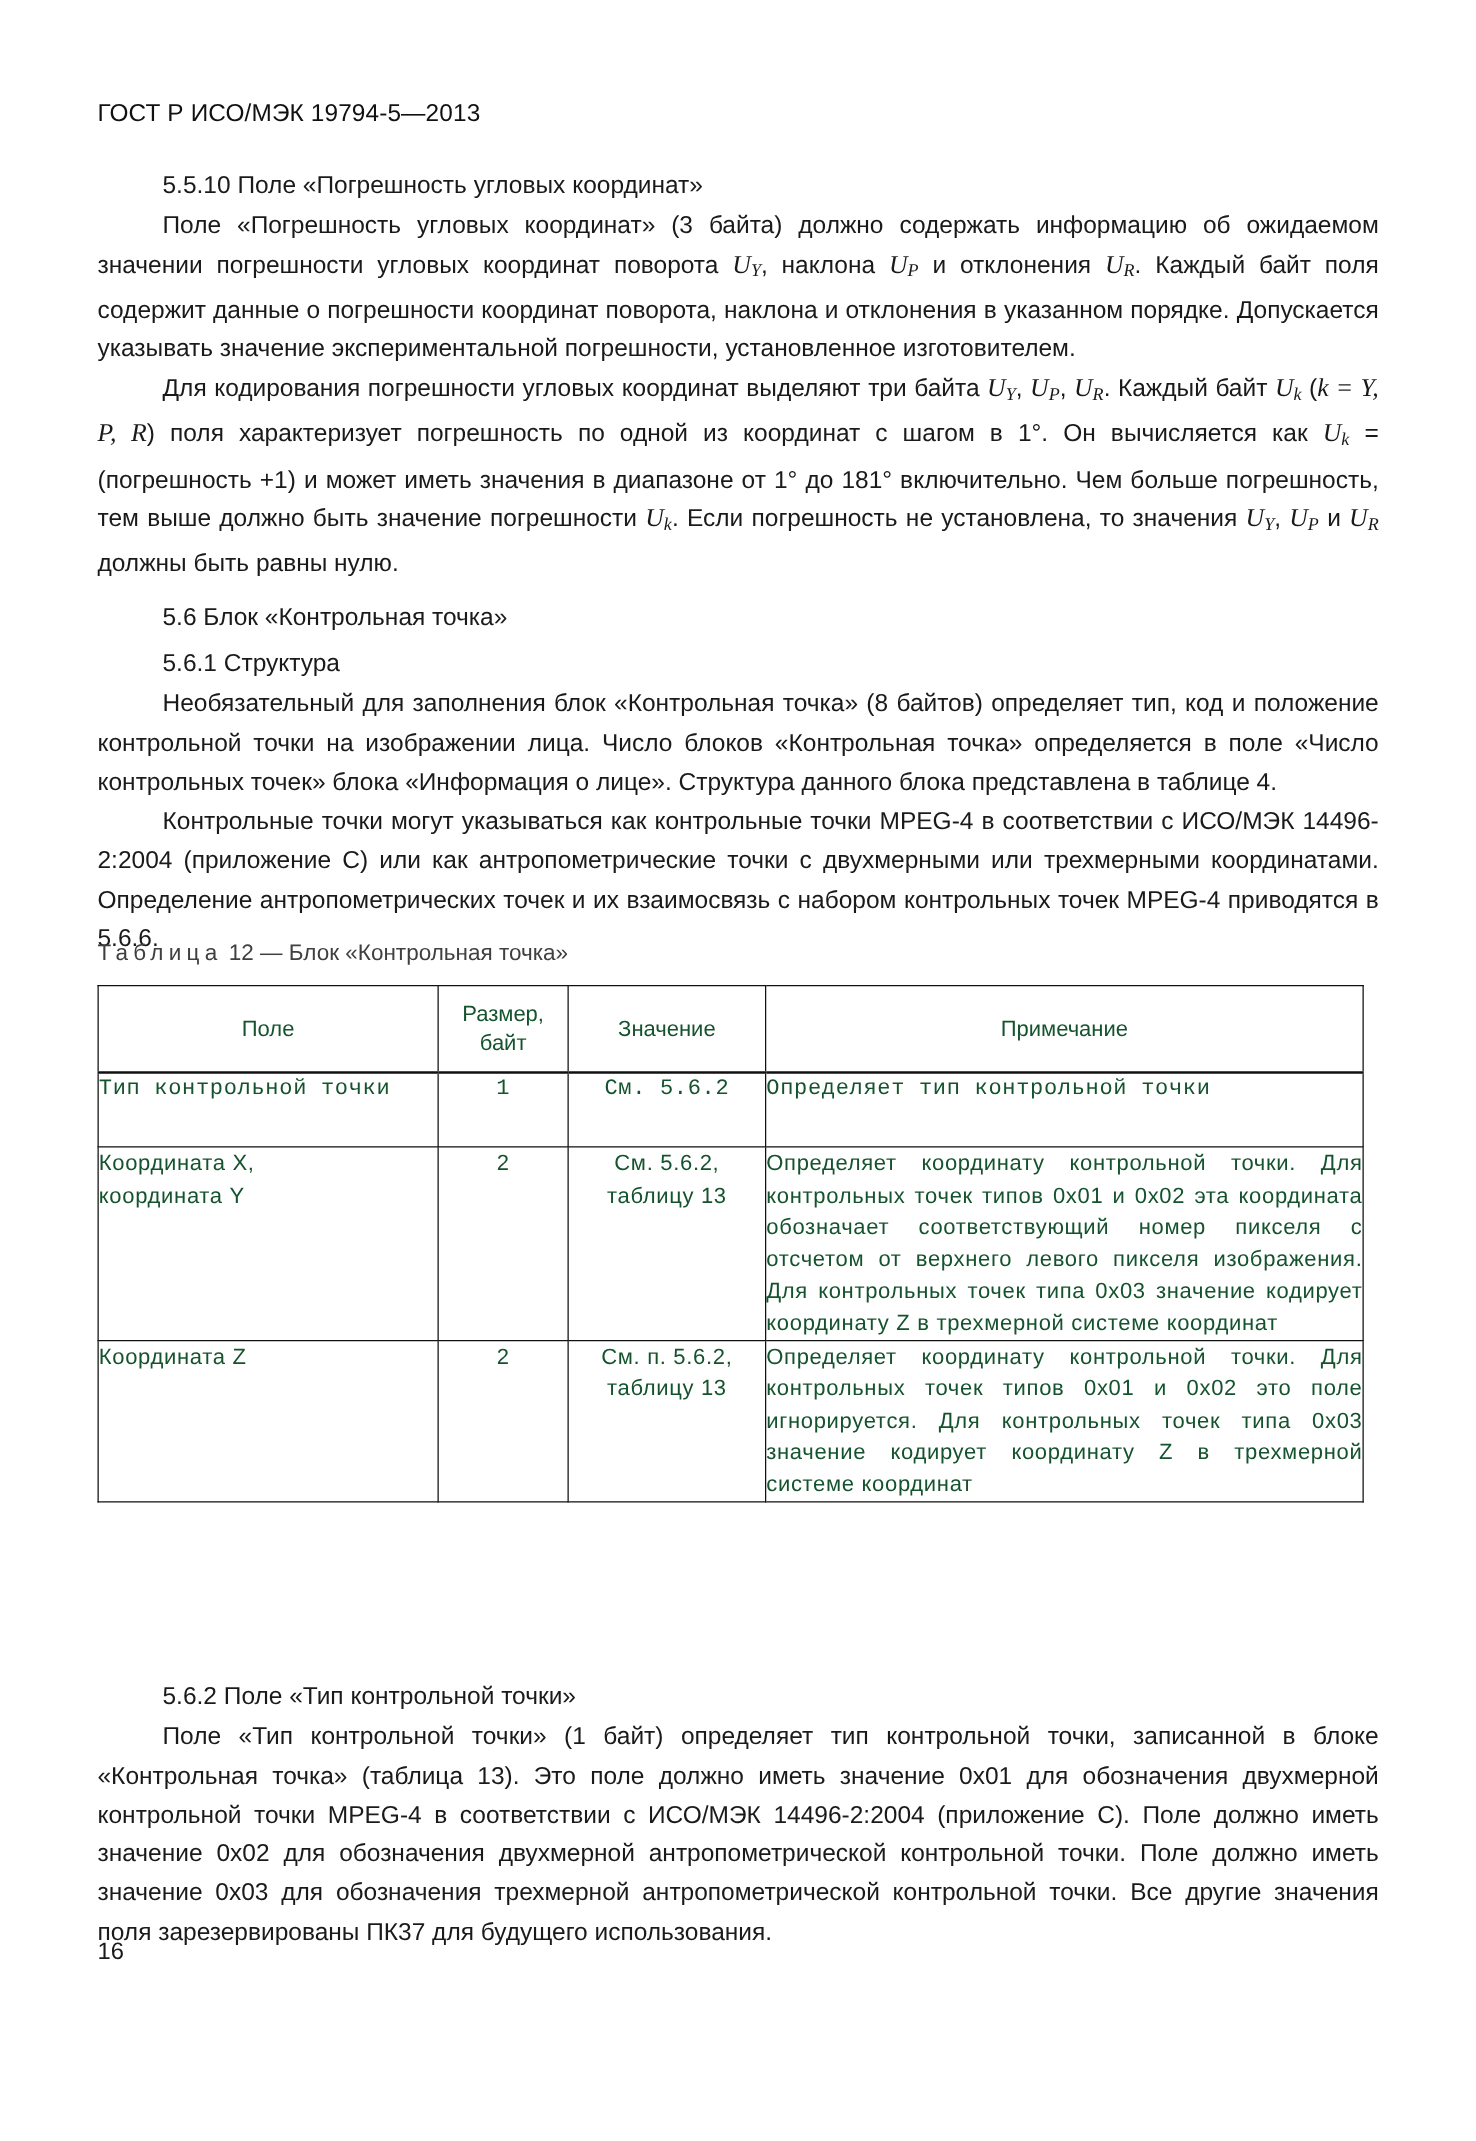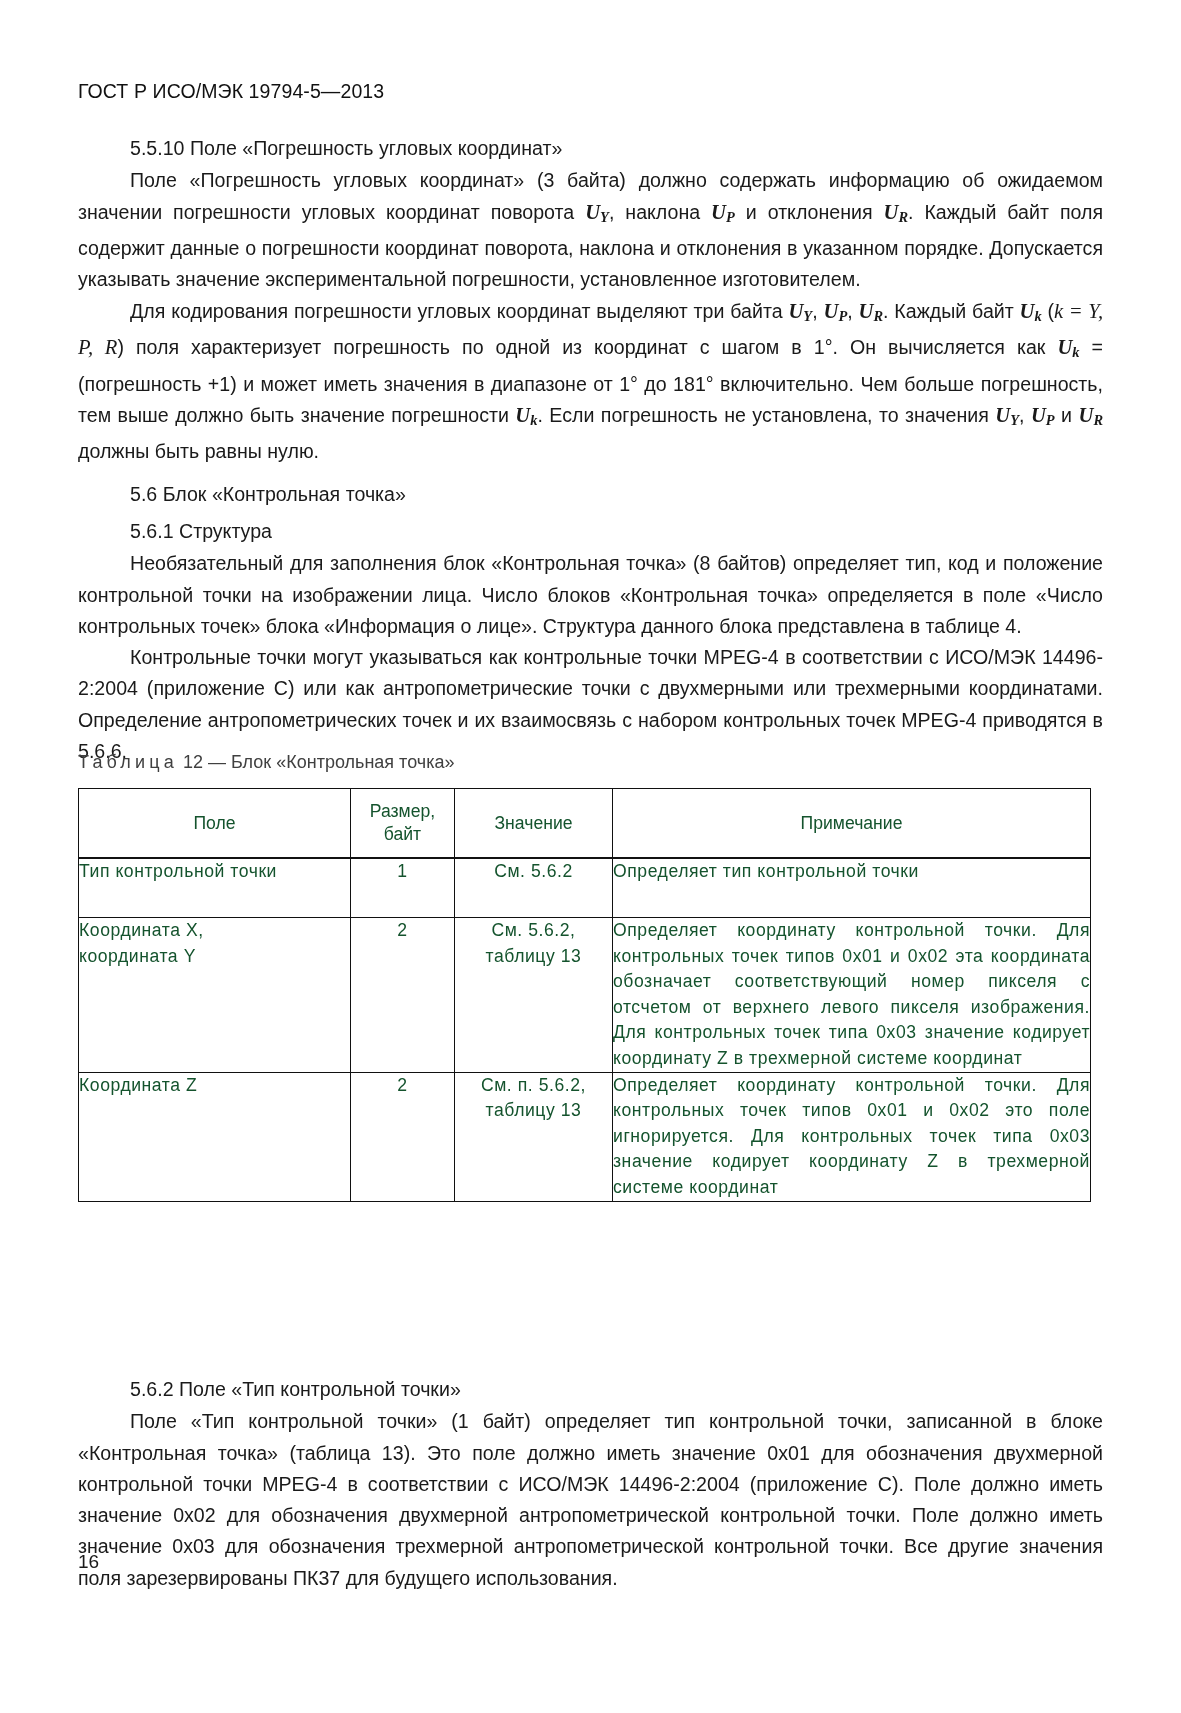--- a/index.html
+++ b/index.html
@@ -61,21 +61,20 @@
     margin: 0;
     font-size: 19.6px;
     line-height: 31.3px;
     text-indent: 52px;
     padding-bottom: 1px;
   }
   var, .ital {
     font-style: italic;
     font-family: "Liberation Serif", serif;
     font-size: 20.6px;
-    font-weight: bold;
   }
   var sub {
     font-style: italic;
     font-size: 0.7em;
     vertical-align: -0.22em;
     font-family: "Liberation Serif", serif;
   }
   .mathvar {
     font-style: italic;
     font-family: "Liberation Serif", serif;
@@ -119,25 +118,25 @@
     line-height: 23px;
     font-size: 17.6px;
   }
   table.t12 tbody td {
     line-height: 25.6px;
     letter-spacing: 0.55px;
   }
   .cell-pad-l { padding: 15px 10px 15px 26px; }
   .cell-pad-c { padding: 15px 6px; text-align: center; }
   .cell-note  { padding: 15px 12px 15px 18px; text-align: justify; }
-  td.row-tall-1 { height: 58px; }
+  td.row-tall-1 { height: 58px; font-family: Liberation Mono, monospace; }
   .tail-text {
     position: absolute;
     left: 78px;
-    top: 1374px;
+    top: 1342px;
     width: 1025px;
   }
   .page-number {
     position: absolute;
     left: 78px;
     top: 1551px;
     font-size: 19px;
     color: #1a1a1a;
   }
 </style>

